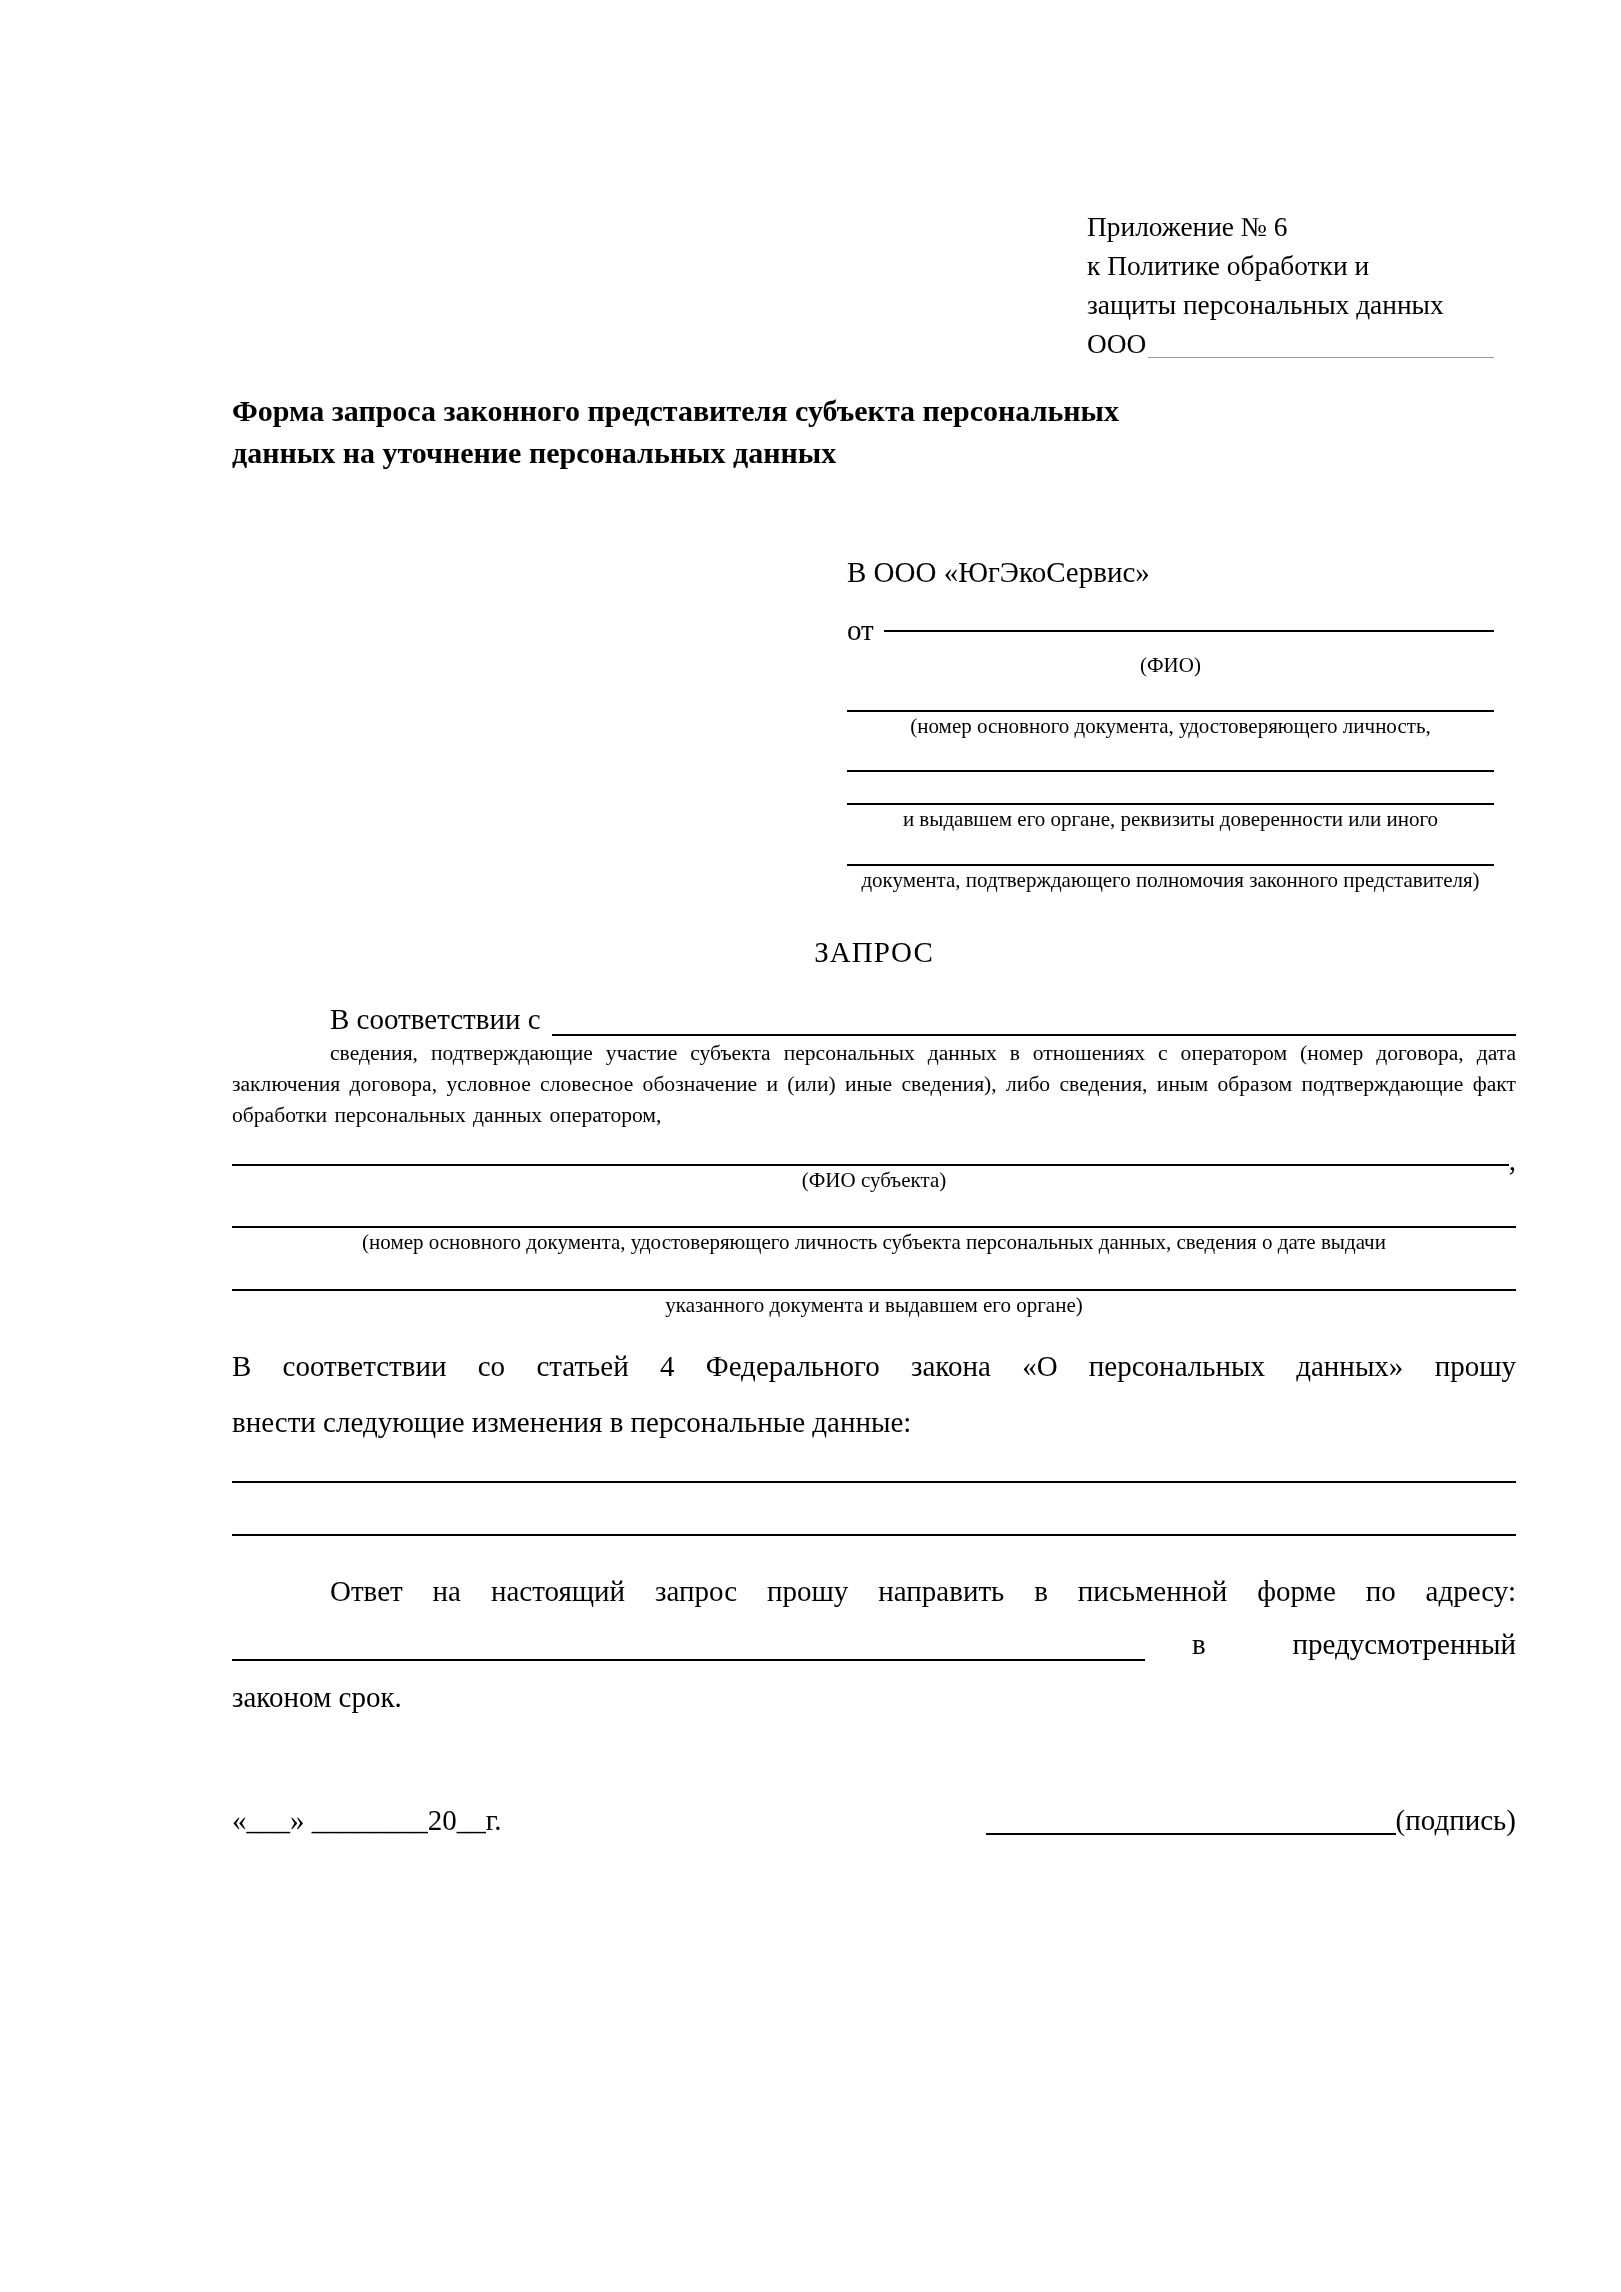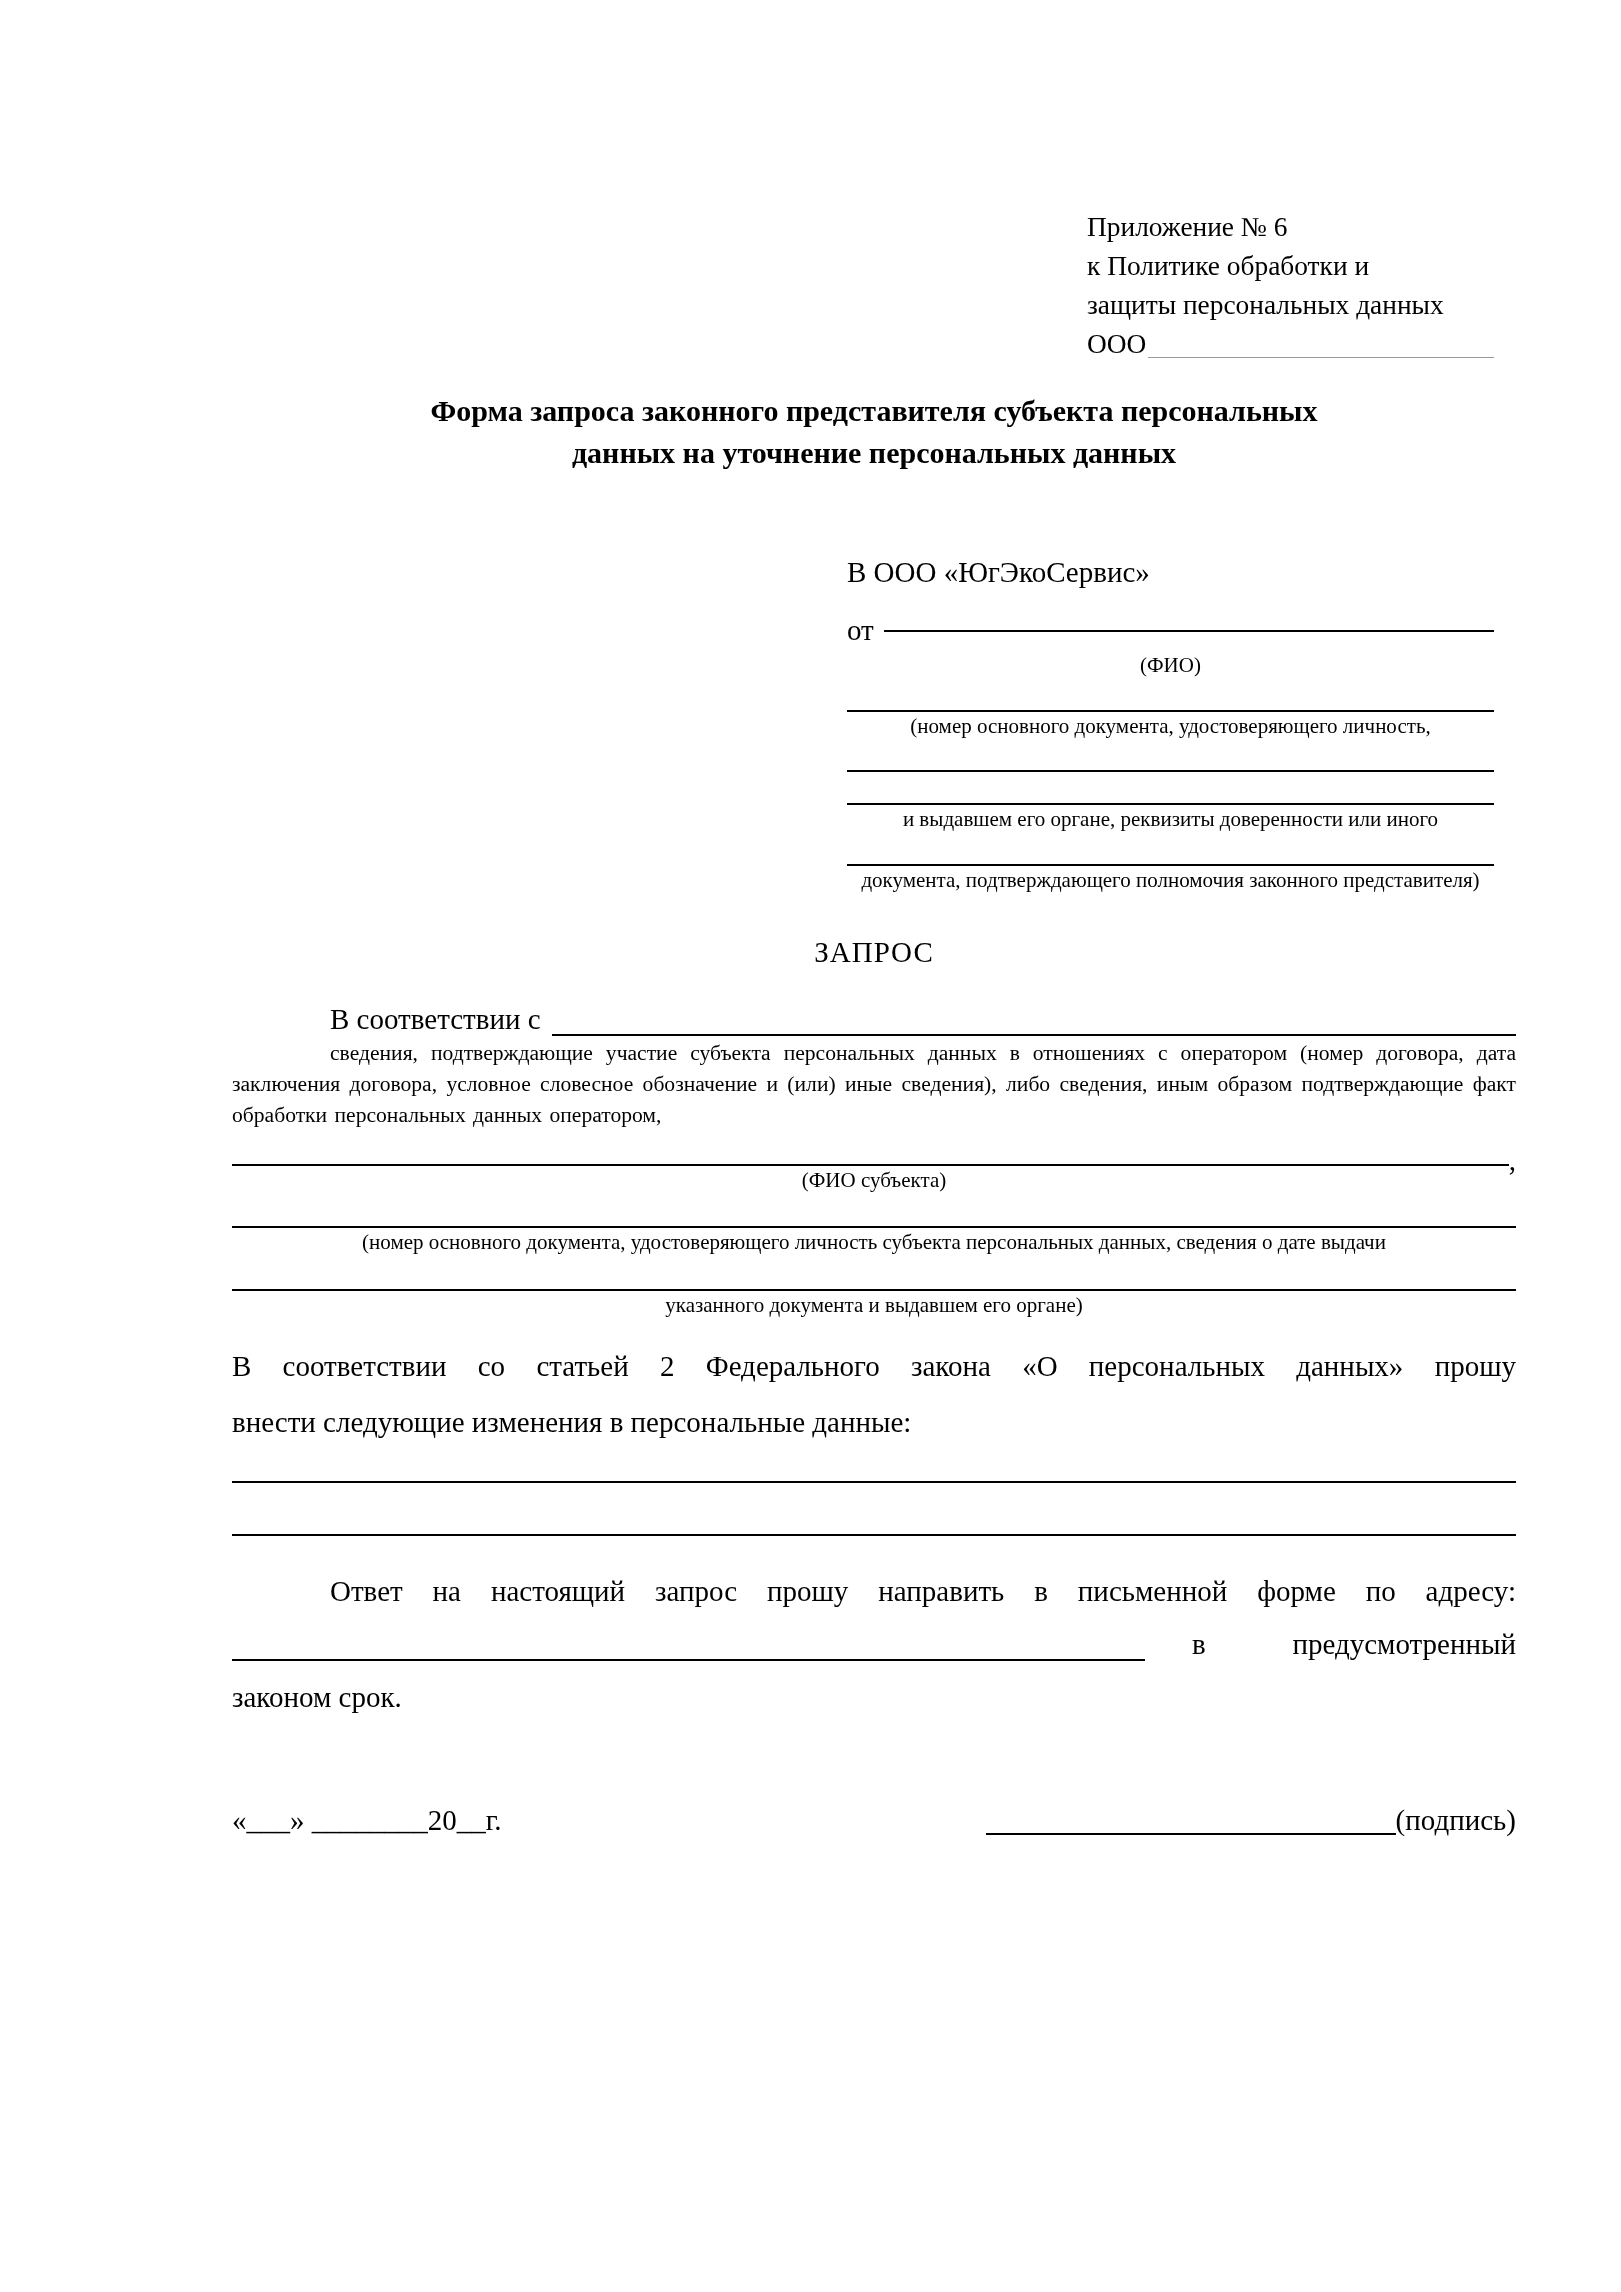--- a/index.html
+++ b/index.html
@@ -19,21 +19,21 @@
     margin-top:208px;
     margin-left:855px;
     width:407px;
     font-size:27.4px;
     line-height:39px;
   }
   .annex-ooo{display:flex;align-items:flex-end;}
   .annex-ooo .gray-blank{flex:1;border-bottom:1px solid #9a9a9a;margin-bottom:5.9px;margin-left:2px;}
   .doc-title{
     margin-top:25.5px;
-    text-align:center;
+    text-align:left;
     font-weight:bold;
     font-size:30px;
     line-height:42px;
   }
   .addressee{
     margin-top:78px;
     margin-left:615px;
     width:647px;
   }
   .addr-to{line-height:41px;}
@@ -150,21 +150,21 @@
   </div>
   <div class="cap">(ФИО субъекта)</div>
 
   <div class="blank wide-blank"></div>
   <div class="cap">(номер основного документа, удостоверяющего личность субъекта персональных данных, сведения о дате выдачи</div>
 
   <div class="blank wide-blank"></div>
   <div class="cap">указанного документа и выдавшем его органе)</div>
 
   <div class="law-par">
-    <div class="jline">В соответствии со статьей 2 Федерального закона «О персональных данных» прошу</div>
+    <div class="jline">В соответствии со статьей 4 Федерального закона «О персональных данных» прошу</div>
     <div>внести следующие изменения в персональные данные:</div>
   </div>
 
   <div class="blank law-blank1"></div>
   <div class="blank law-blank2"></div>
 
   <div class="reply1 jline">Ответ на настоящий запрос прошу направить в письменной форме по адресу:</div>
   <div class="reply2">
     <span class="blank"></span>
     <span class="w1">в</span>

